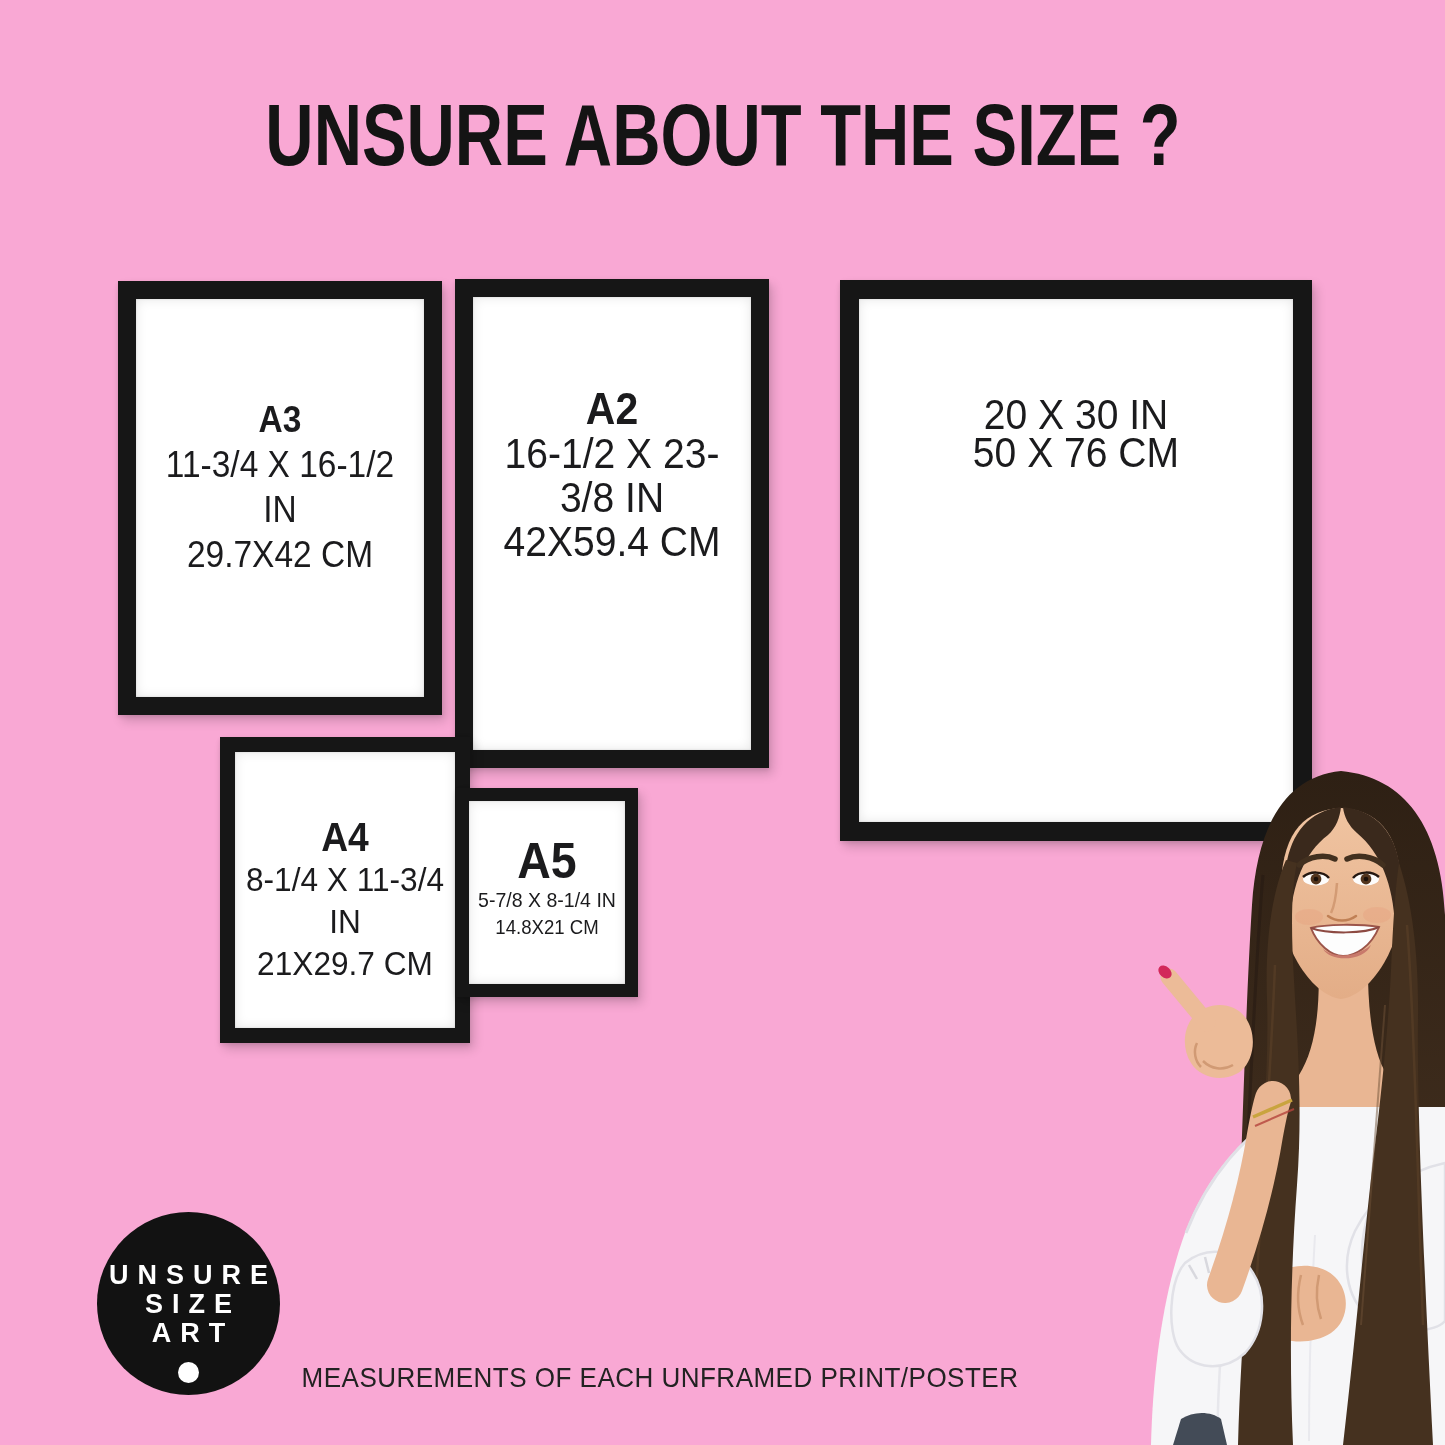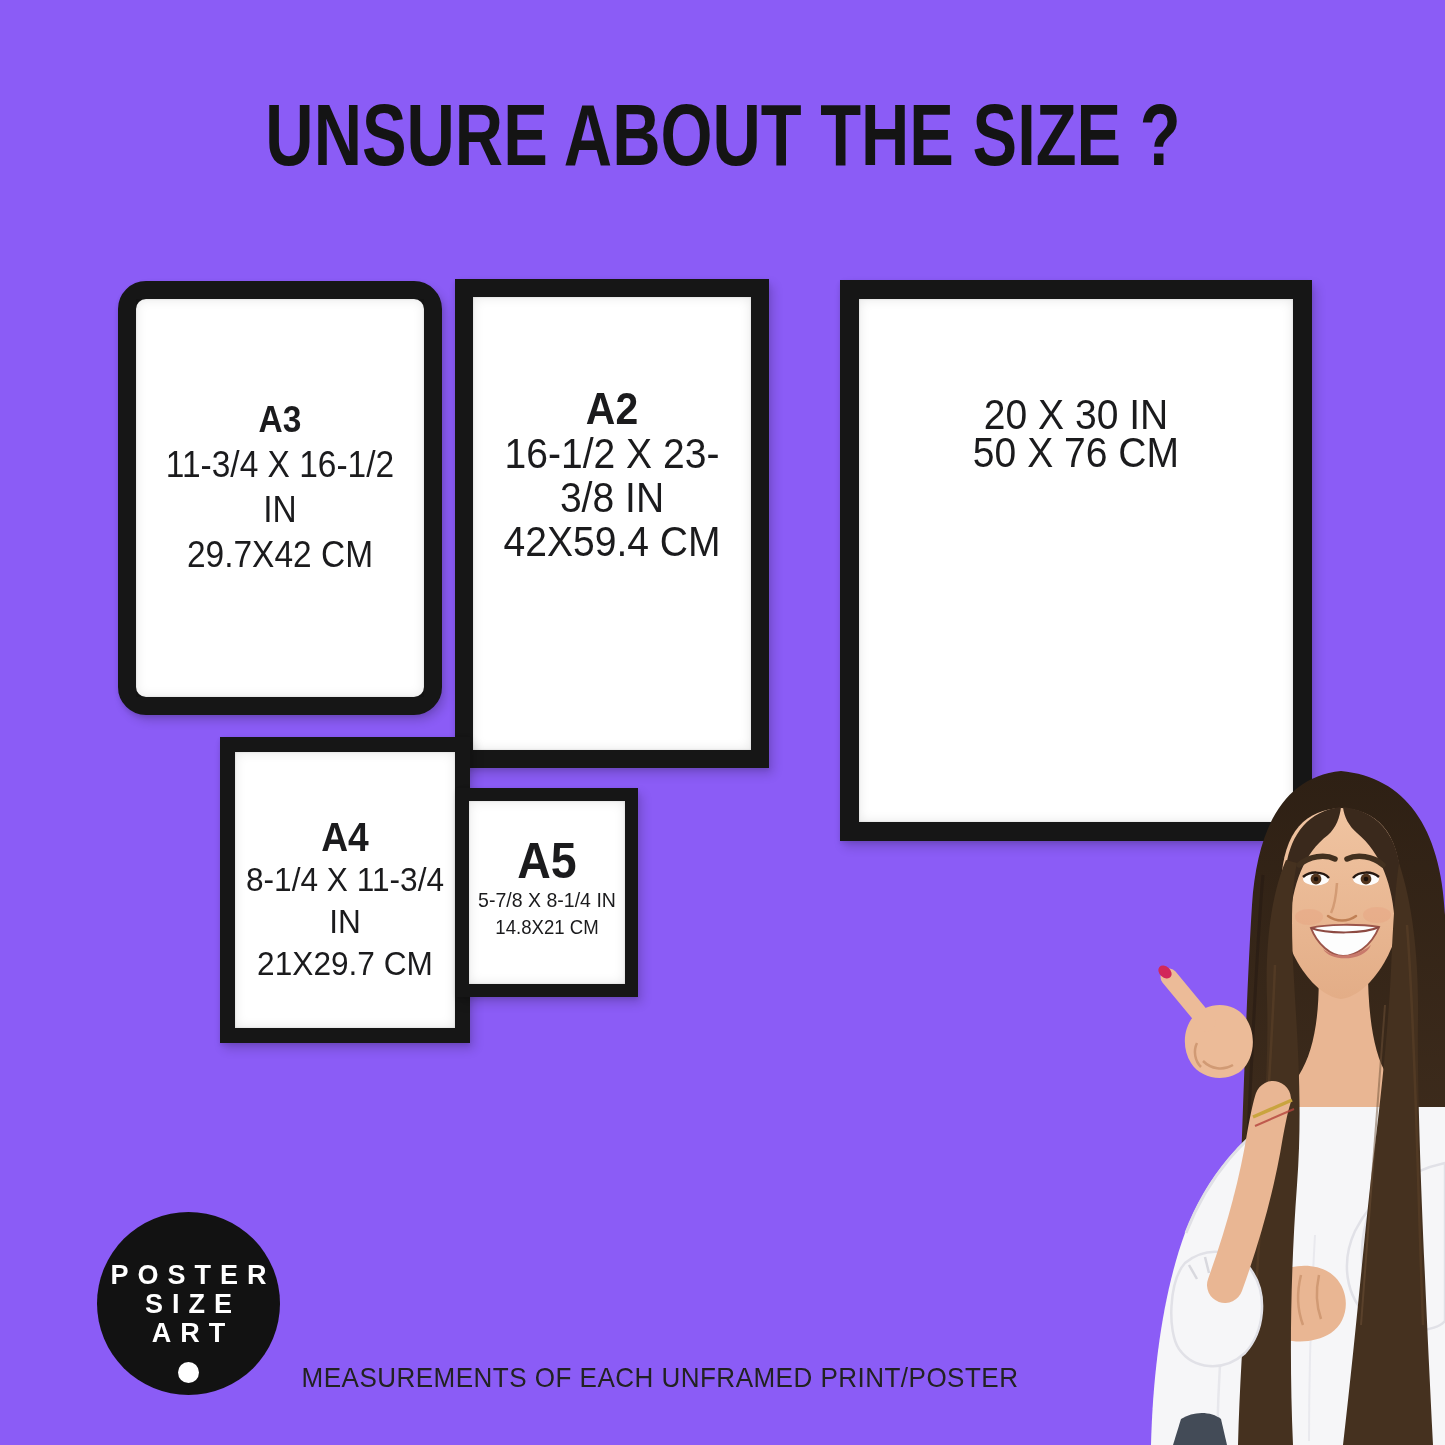--- a/index.html
+++ b/index.html
@@ -1,17 +1,17 @@
 <!DOCTYPE html>
 <html><head>
 <meta charset="utf-8">
 <style>
   html,body{margin:0;padding:0;background:#fff;}
   .canvas{
-    position:relative;width:1445px;height:1445px;background:#8b5cf6;overflow:hidden;
+    position:relative;width:1445px;height:1445px;background:#f9a8d4;overflow:hidden;
     font-family:"Liberation Sans", sans-serif;color:#1b1b1d;
   }
   .title{
     position:absolute;top:84px;left:50%;width:1600px;margin:0;
     transform:translateX(-50%) scaleX(.76);transform-origin:center top;
     font-size:88px;font-weight:700;letter-spacing:0;text-align:center;
     color:#141414;white-space:nowrap;
   }
   .frame{
     position:absolute;background:#fff;border-style:solid;border-color:#161616;
@@ -22,21 +22,21 @@
     content:'';position:absolute;inset:0;pointer-events:none;
     box-shadow:inset 0 0 12px rgba(0,0,0,.10),inset 0 0 2px rgba(0,0,0,.16);
   }
   .ftext{
     position:relative;width:100%;text-align:center;
     transform:scaleX(.93);transform-origin:50% 0;
   }
   .flabel{font-weight:700;}
   .fdim{font-weight:400;}
 
-  .frame-a3{left:118px;top:281px;width:324px;height:434px;border-width:18px;border-radius:28px;}
+  .frame-a3{left:118px;top:281px;width:324px;height:434px;border-width:18px;}
   .frame-a3 .ftext{padding-top:99px;}
   .frame-a3 .flabel{font-size:36px;line-height:44px;}
   .frame-a3 .fdim{font-size:36px;line-height:45px;}
 
   .frame-a2{left:455px;top:279px;width:314px;height:489px;border-width:18px;}
   .frame-a2 .ftext{padding-top:89px;}
   .frame-a2 .flabel{font-size:44px;line-height:46px;}
   .frame-a2 .fdim{font-size:42px;line-height:44px;}
 
   .frame-2030{left:840px;top:280px;width:472px;height:561px;border-width:19px;}
@@ -113,21 +113,21 @@
 
   <div class="frame frame-a5">
     <div class="ftext">
       <div class="flabel">A5</div>
       <div class="fdim in">5-7/8 X 8-1/4 IN</div>
       <div class="fdim cm">14.8X21 CM</div>
     </div>
   </div>
 
   <div class="logo">
-    <div class="logo-line">POSTER</div>
+    <div class="logo-line">UNSURE</div>
     <div class="logo-line">SIZE</div>
     <div class="logo-line">ART</div>
     <div class="logo-dot"></div>
   </div>
 
   <p class="caption">MEASUREMENTS OF EACH UNFRAMED PRINT/POSTER</p>
 
   <svg class="woman" viewBox="0 0 360 680" xmlns="http://www.w3.org/2000/svg">
     <defs>
       <linearGradient id="gHair" x1="0" y1="0" x2="0" y2="1">

